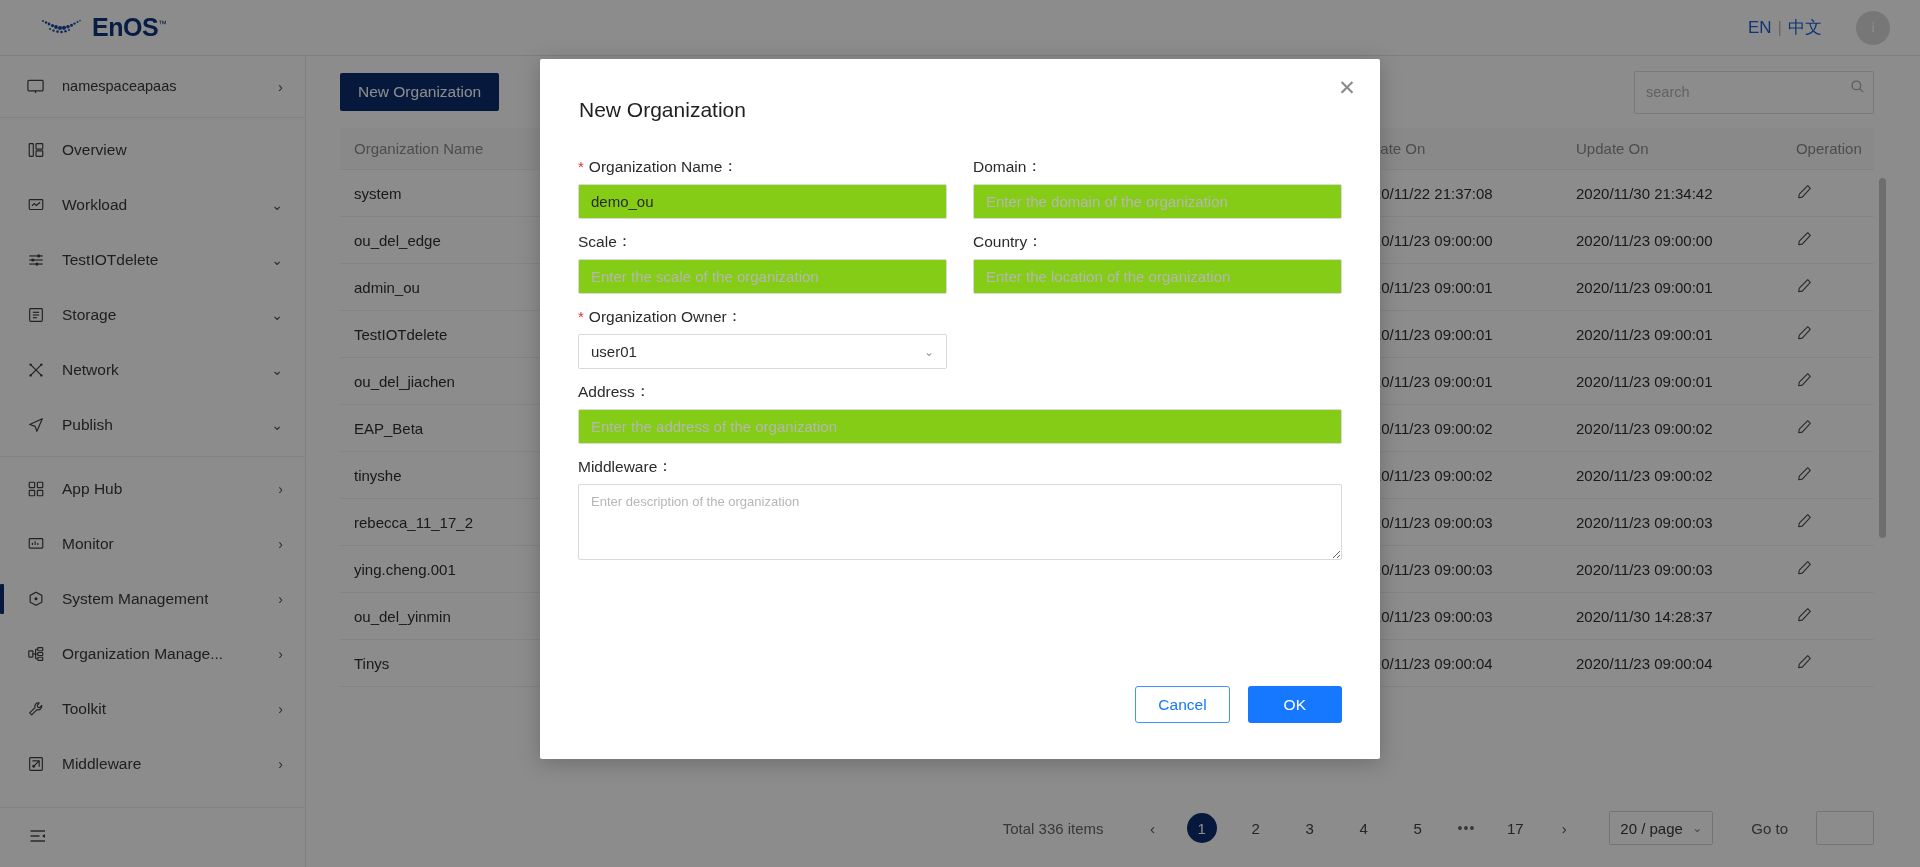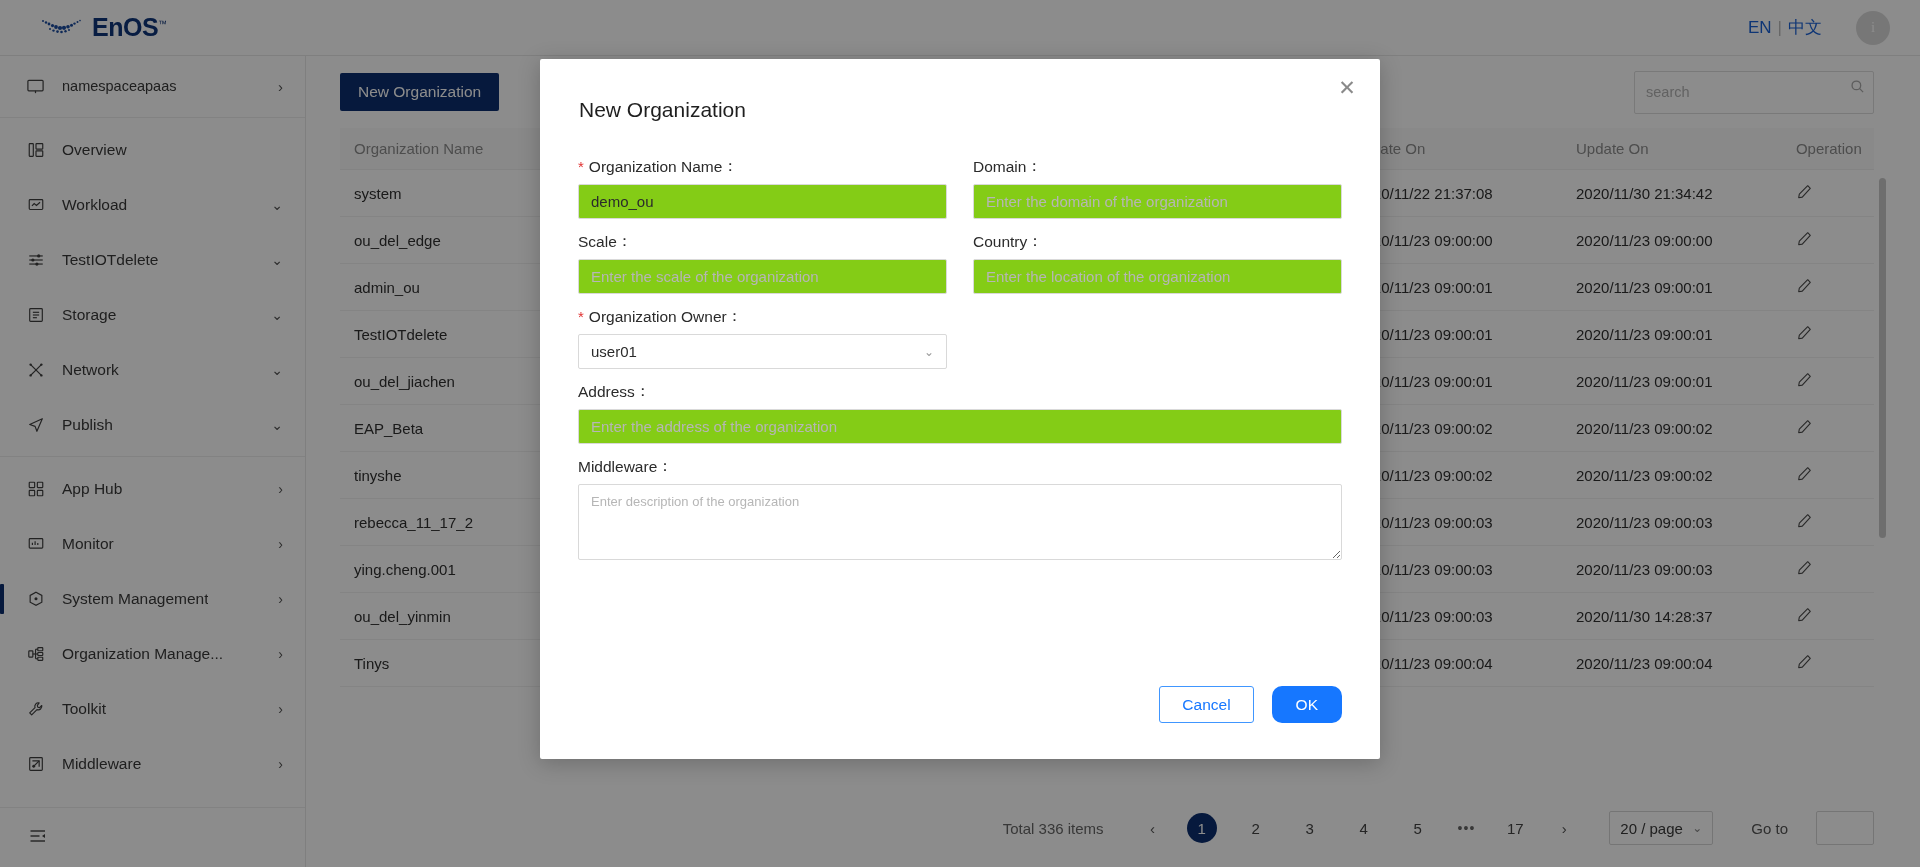--- a/index.html
+++ b/index.html
@@ -268,23 +268,23 @@
     gap: 18px; padding: 0 38px 36px 38px;
   }
   .btn-cancel {
     height: 37px; min-width: 84px; padding: 0 22px;
     background: #fff; color: #1677ff;
     border: 1px solid #4096ff; border-radius: 3px;
     font-size: 15.5px; cursor: pointer;
     font-family: "Liberation Sans", sans-serif;
   }
   .btn-ok {
-    height: 37px; min-width: 62px; padding: 0 24px;
+    height: 37px; min-width: 62px; padding: 0 36px;
     background: #1677ff; color: #fff;
-    border: none; border-radius: 10px;
+    border: none; border-radius: 3px;
     font-size: 15.5px; cursor: pointer;
     font-family: "Liberation Sans", sans-serif;
   }
 </style>
 </head>
 <body>
 
 <div id="app">
 
   <div class="topbar">

